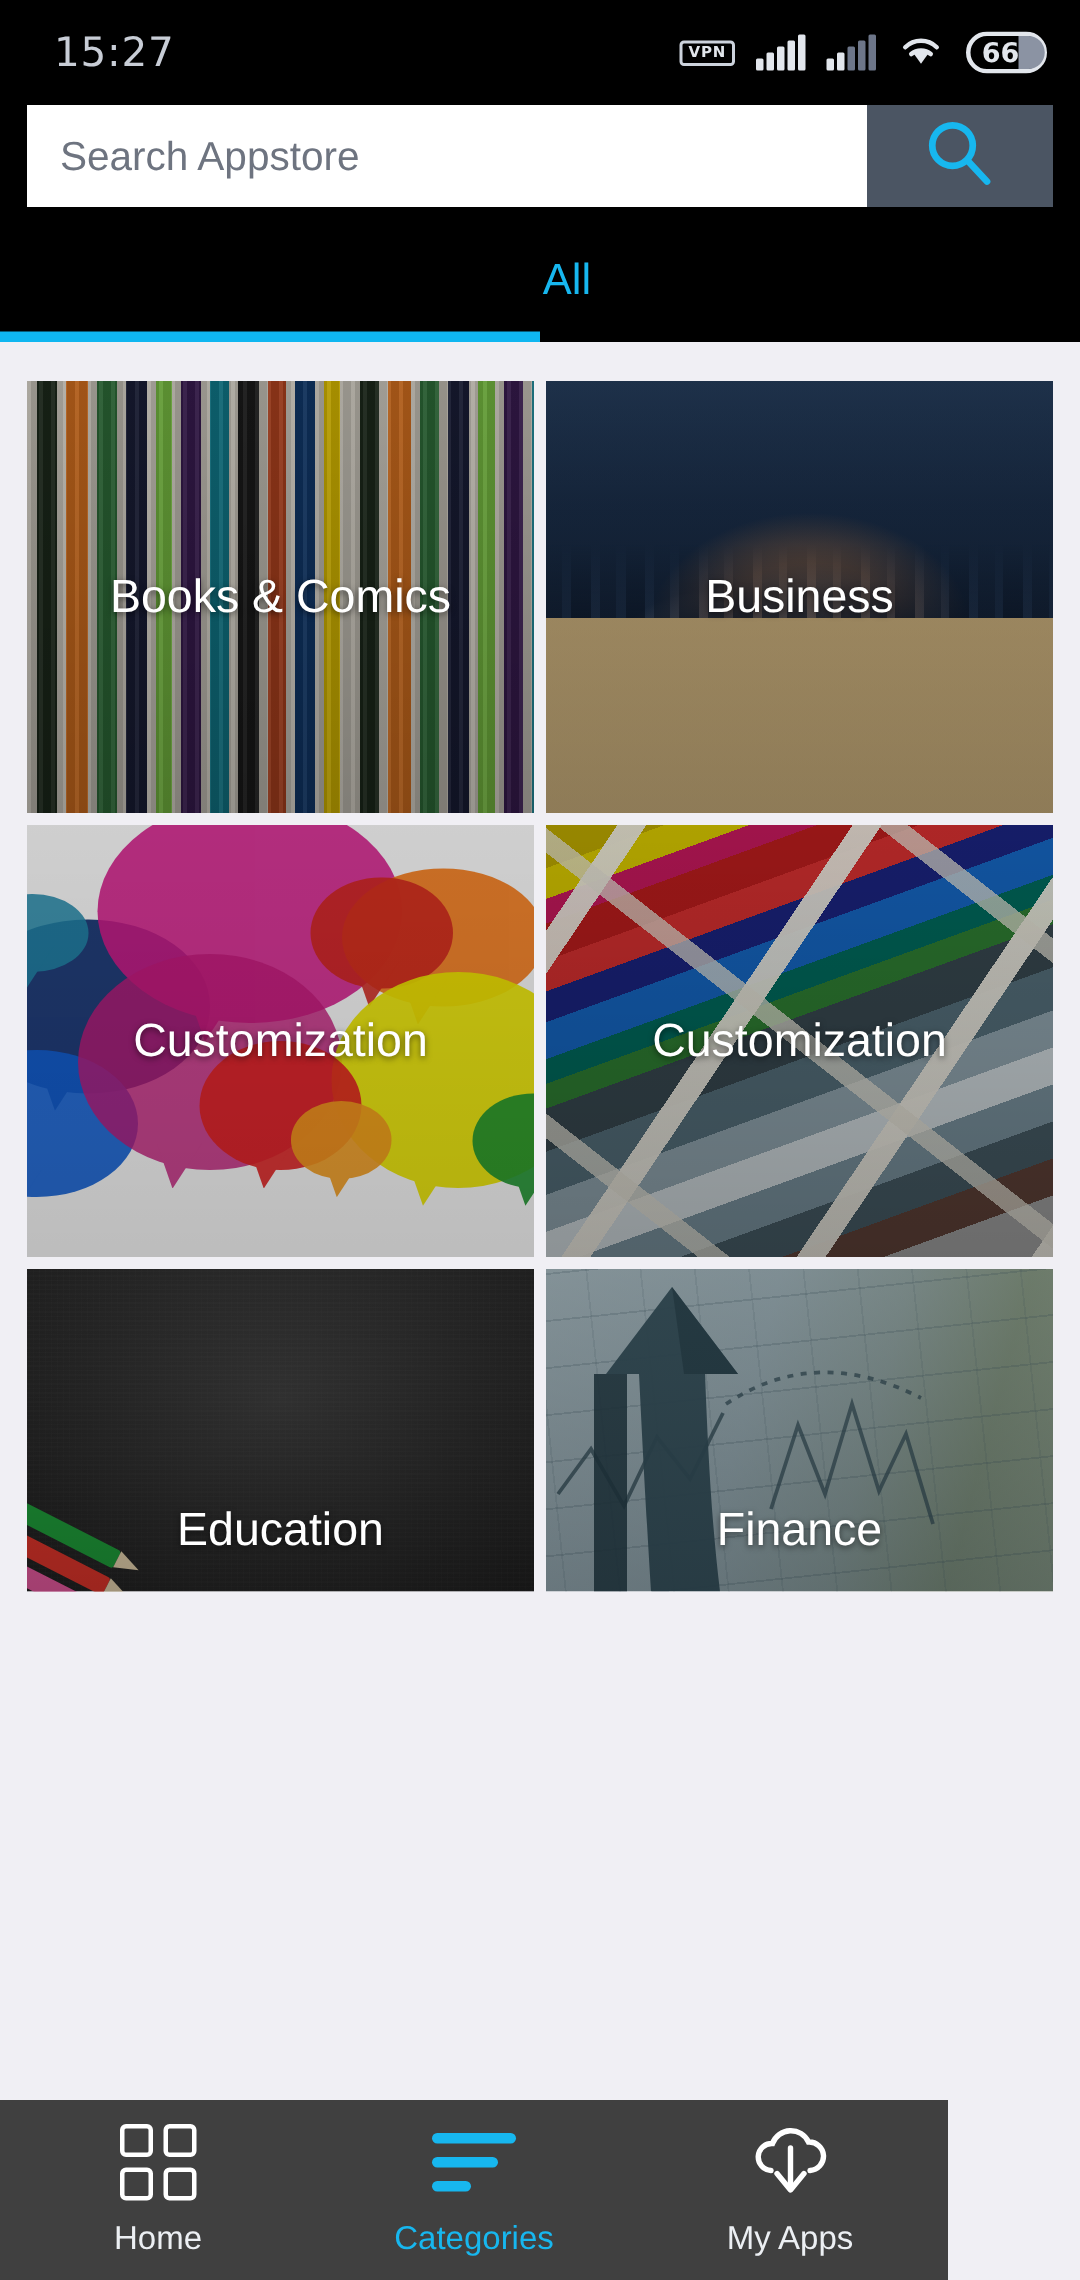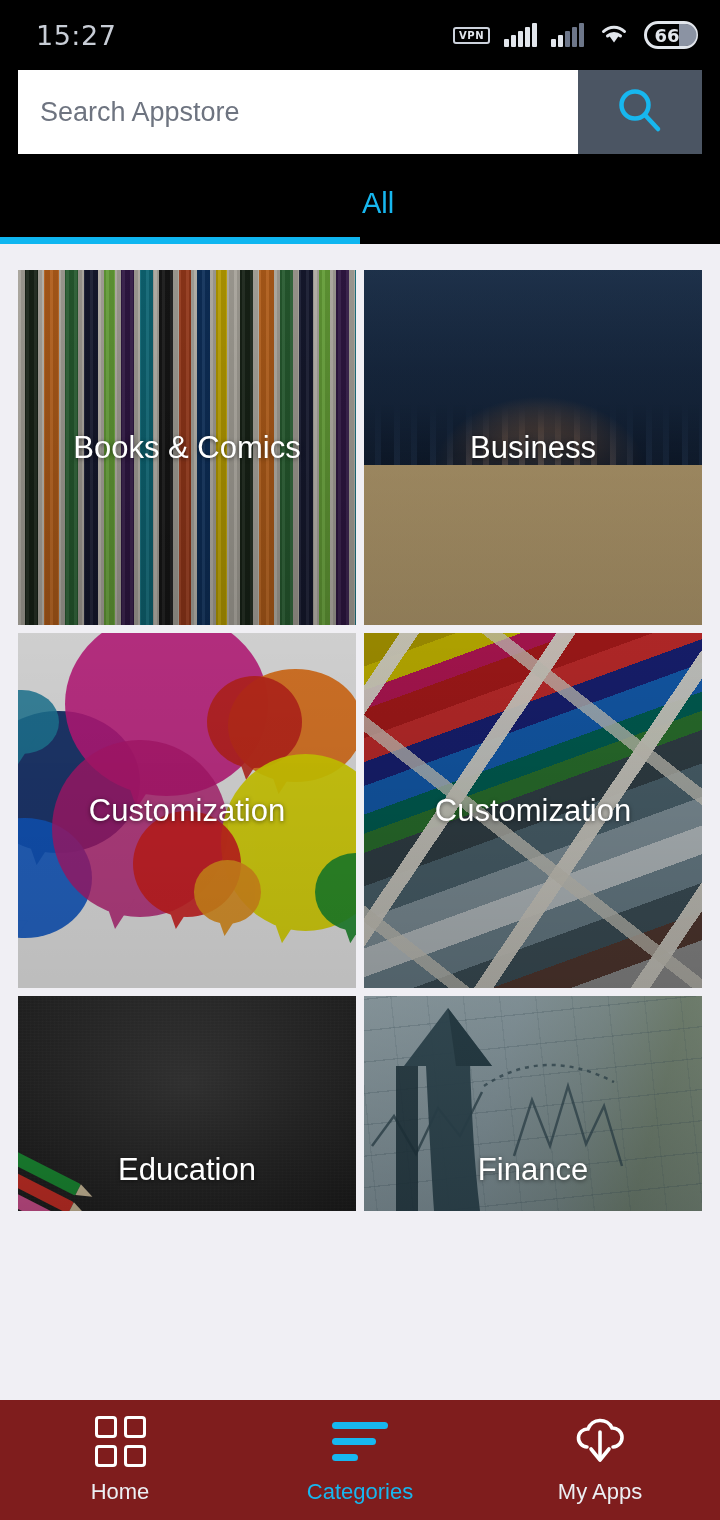--- a/index.html
+++ b/index.html
@@ -40,21 +40,21 @@
   .sig i:nth-child(1){height:8px}
   .sig i:nth-child(2){height:12px}
   .sig i:nth-child(3){height:16px}
   .sig i:nth-child(4){height:20px}
   .sig i:nth-child(5){height:24px}
   .sig.dim i:nth-child(3),.sig.dim i:nth-child(4),.sig.dim i:nth-child(5){background:#6d7689}
 
   
   .searchrow {
     padding:0 18px 0 18px;
-    display:flex; height:84px; align-items:stretch;
+    display:flex; height:68px; align-items:stretch;
     margin-bottom:8px;
   }
   .search-input {
     flex:1; background:#ffffff; border:none; outline:none;
     font-size:27px; color:#5b6170; padding:0 22px;
     font-family:"Liberation Sans", sans-serif;
   }
   .search-input::placeholder { color:#6e7480; }
   .search-btn {
     width:124px; background:#4b5563; border:none; cursor:pointer;
@@ -77,21 +77,21 @@
   
   .grid {
     padding:26px 18px 0 18px;
     display:grid; grid-template-columns:1fr 1fr;
     gap:8px;
   }
   .tile {
     position:relative; overflow:hidden; cursor:pointer;
     display:flex; align-items:center; justify-content:center;
   }
-  .tile.tall { height:355px; }
+  .tile.tall { height:288px; }
   .tile.cut  { height:215px; }
   .tile-label {
     position:relative; z-index:5; color:#ffffff;
     font-size:31px; text-align:center;
     text-shadow:0 1px 4px rgba(0,0,0,.55);
     font-family:"Liberation Sans", sans-serif;
   }
   .tile.cut .tile-label { margin-top:132px;text-align:right; }
   .art { position:absolute; inset:0; z-index:1; }
   .art::after { content:""; position:absolute; inset:0; }
@@ -231,22 +231,22 @@
     position:absolute; inset:0;
     background:
       repeating-linear-gradient(0deg, rgba(70,85,95,.22) 0 1px, rgba(0,0,0,0) 1px 26px),
       repeating-linear-gradient(90deg, rgba(70,85,95,.13) 0 1px, rgba(0,0,0,0) 1px 30px);
     transform:rotate(-6deg) scale(1.2);
   }
   .art-fin::after { background:linear-gradient(180deg,rgba(38,62,70,.52),rgba(28,48,56,.62)); }
 
   
   .bottomnav {
-    position:absolute; left:0; bottom:0; width:720px; height:120px;
-    background:#7f1d1d; display:flex;
+    position:absolute; left:0; bottom:0; width:632px; height:120px;
+    background:#404040; display:flex;
   }
   .navitem {
     flex:1; display:flex; flex-direction:column;
     align-items:center; justify-content:center; gap:12px; cursor:pointer;
   }
   .navlabel { font-size:22px; color:#eceff3; font-family:"Liberation Sans", sans-serif; }
   .navitem.active .navlabel { color:#17b7ef; }
   .navicon { height:52px; display:flex; align-items:center; justify-content:center; }
 
   .homeicon { display:grid; grid-template-columns:22px 22px; grid-template-rows:22px 22px; gap:7px; }

